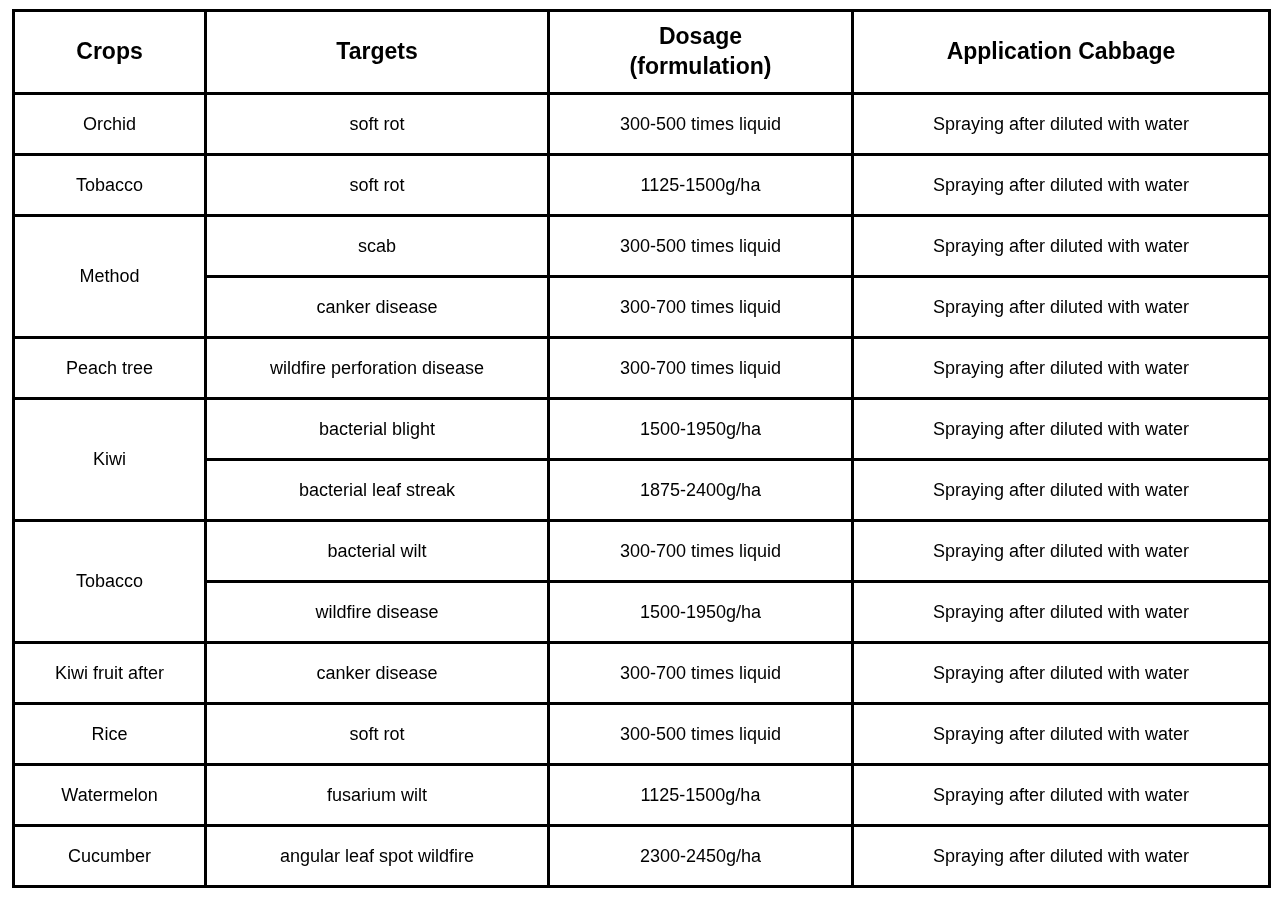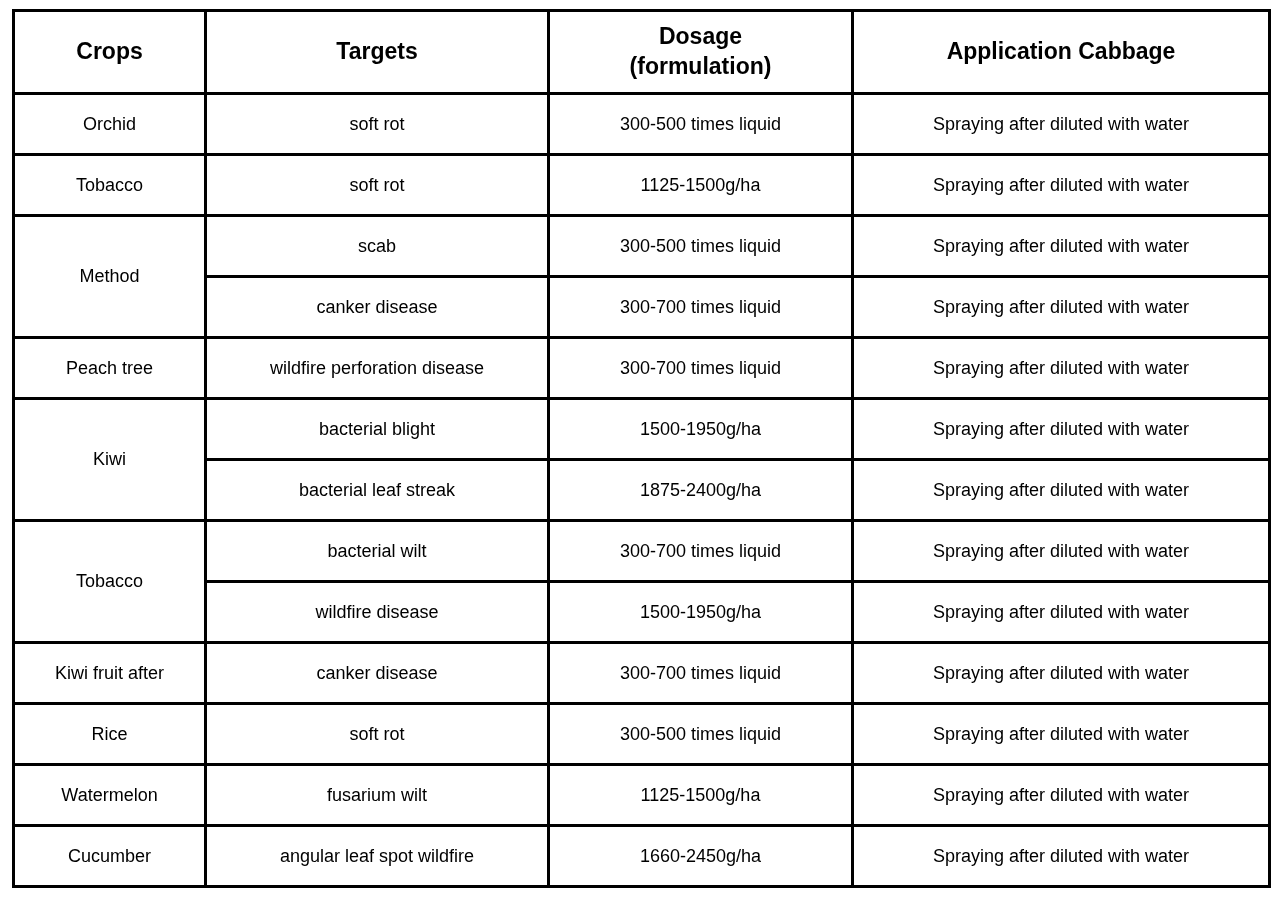--- a/index.html
+++ b/index.html
@@ -133,18 +133,18 @@
       </tr>
       <tr>
         <td>Watermelon</td>
         <td>fusarium wilt</td>
         <td>1125-1500g/ha</td>
         <td>Spraying after diluted with water</td>
       </tr>
       <tr>
         <td>Cucumber</td>
         <td>angular leaf spot wildfire</td>
-        <td>1660-2450g/ha</td>
+        <td>2300-2450g/ha</td>
         <td>Spraying after diluted with water</td>
       </tr>
     </tbody>
   </table>
 </div>
 
 </body></html>

